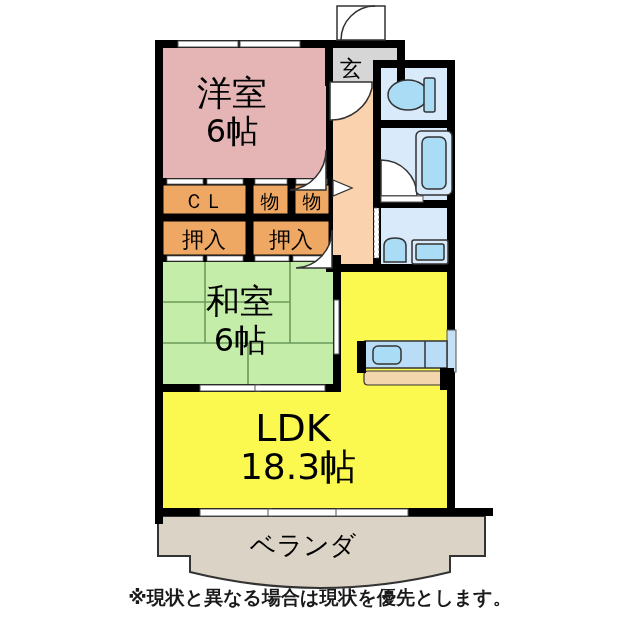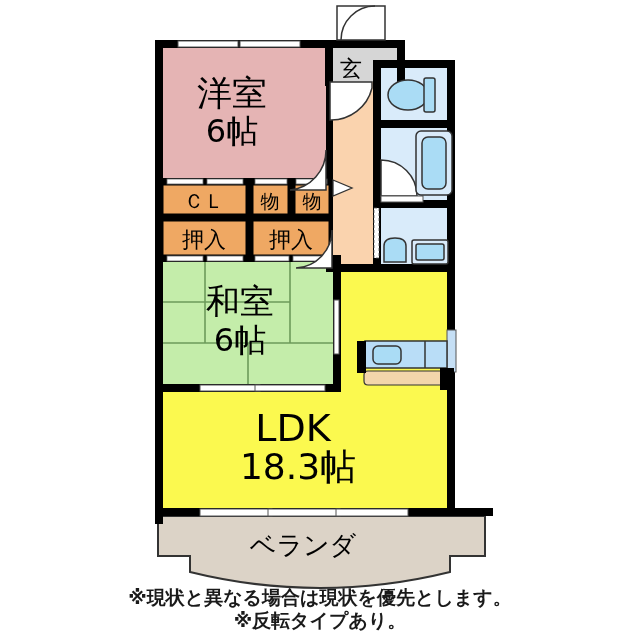--- a/index.html
+++ b/index.html
@@ -199,14 +199,13 @@
   </g>
 
   <g>
     <path d="M333 180 L352 188 L333 196 Z" fill="#ffffff" stroke="#333" stroke-width="1.3"></path>
   </g>
 
 </svg>
 
 <div class="footer">
   <div>※現状と異なる場合は現状を優先とします。</div>
-  <div>※反転タイプあり。</div>
 </div>
 
 </body></html>

